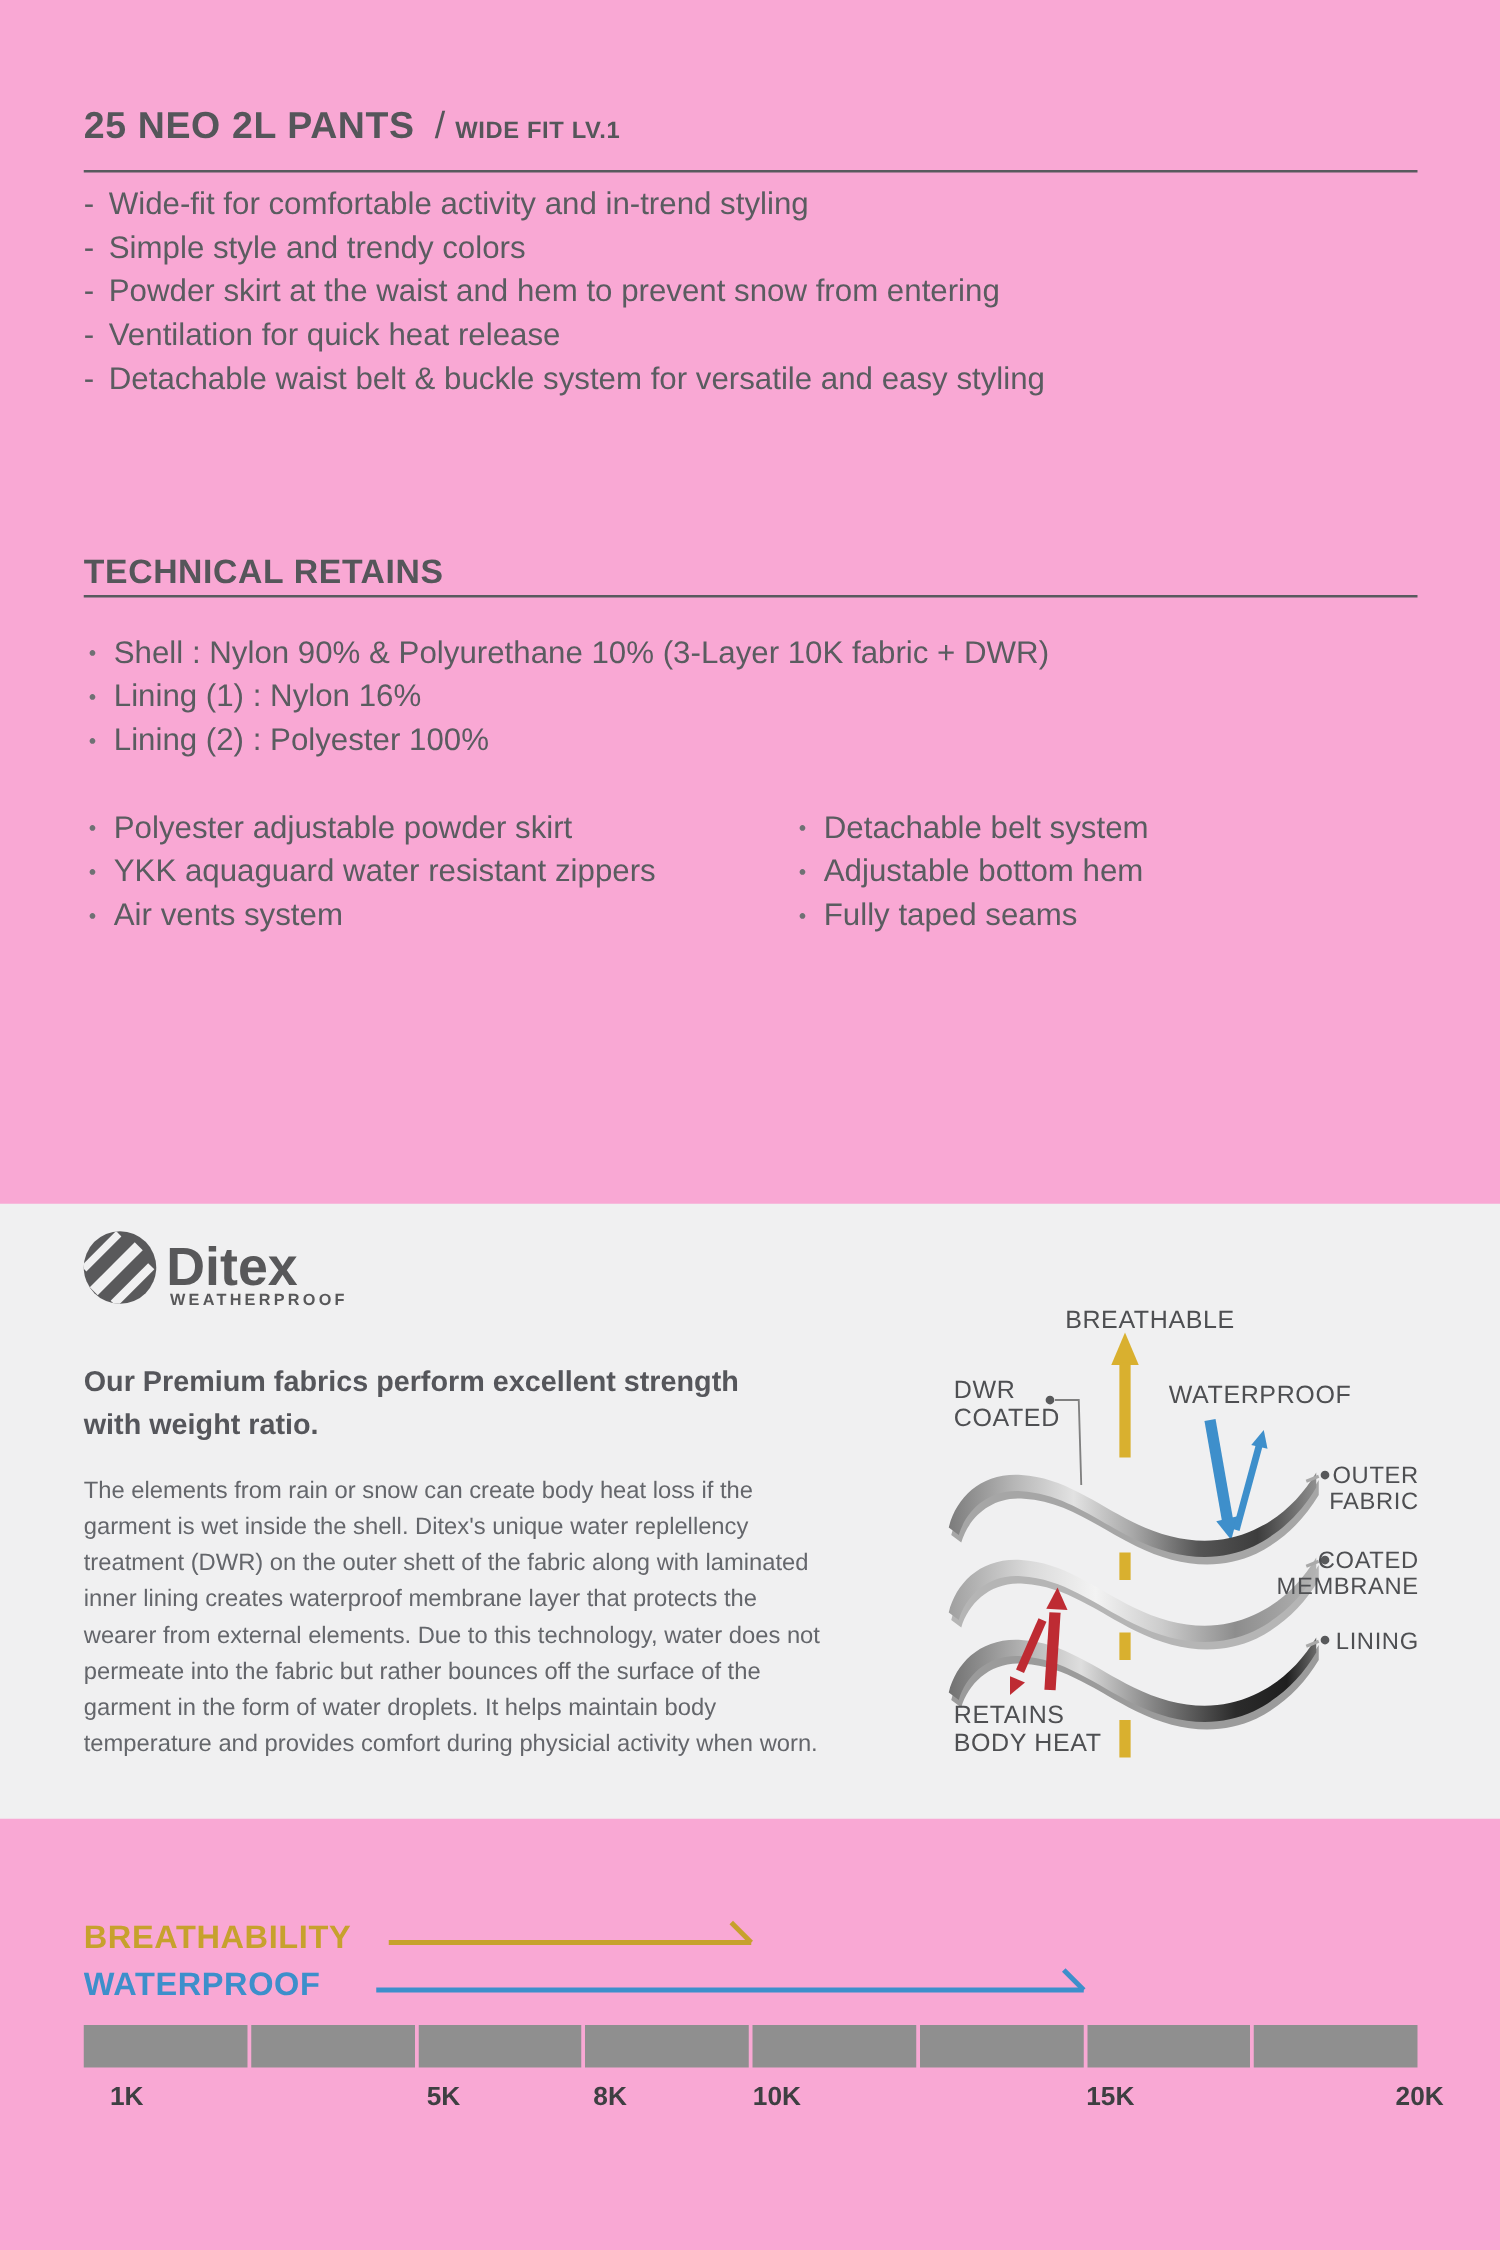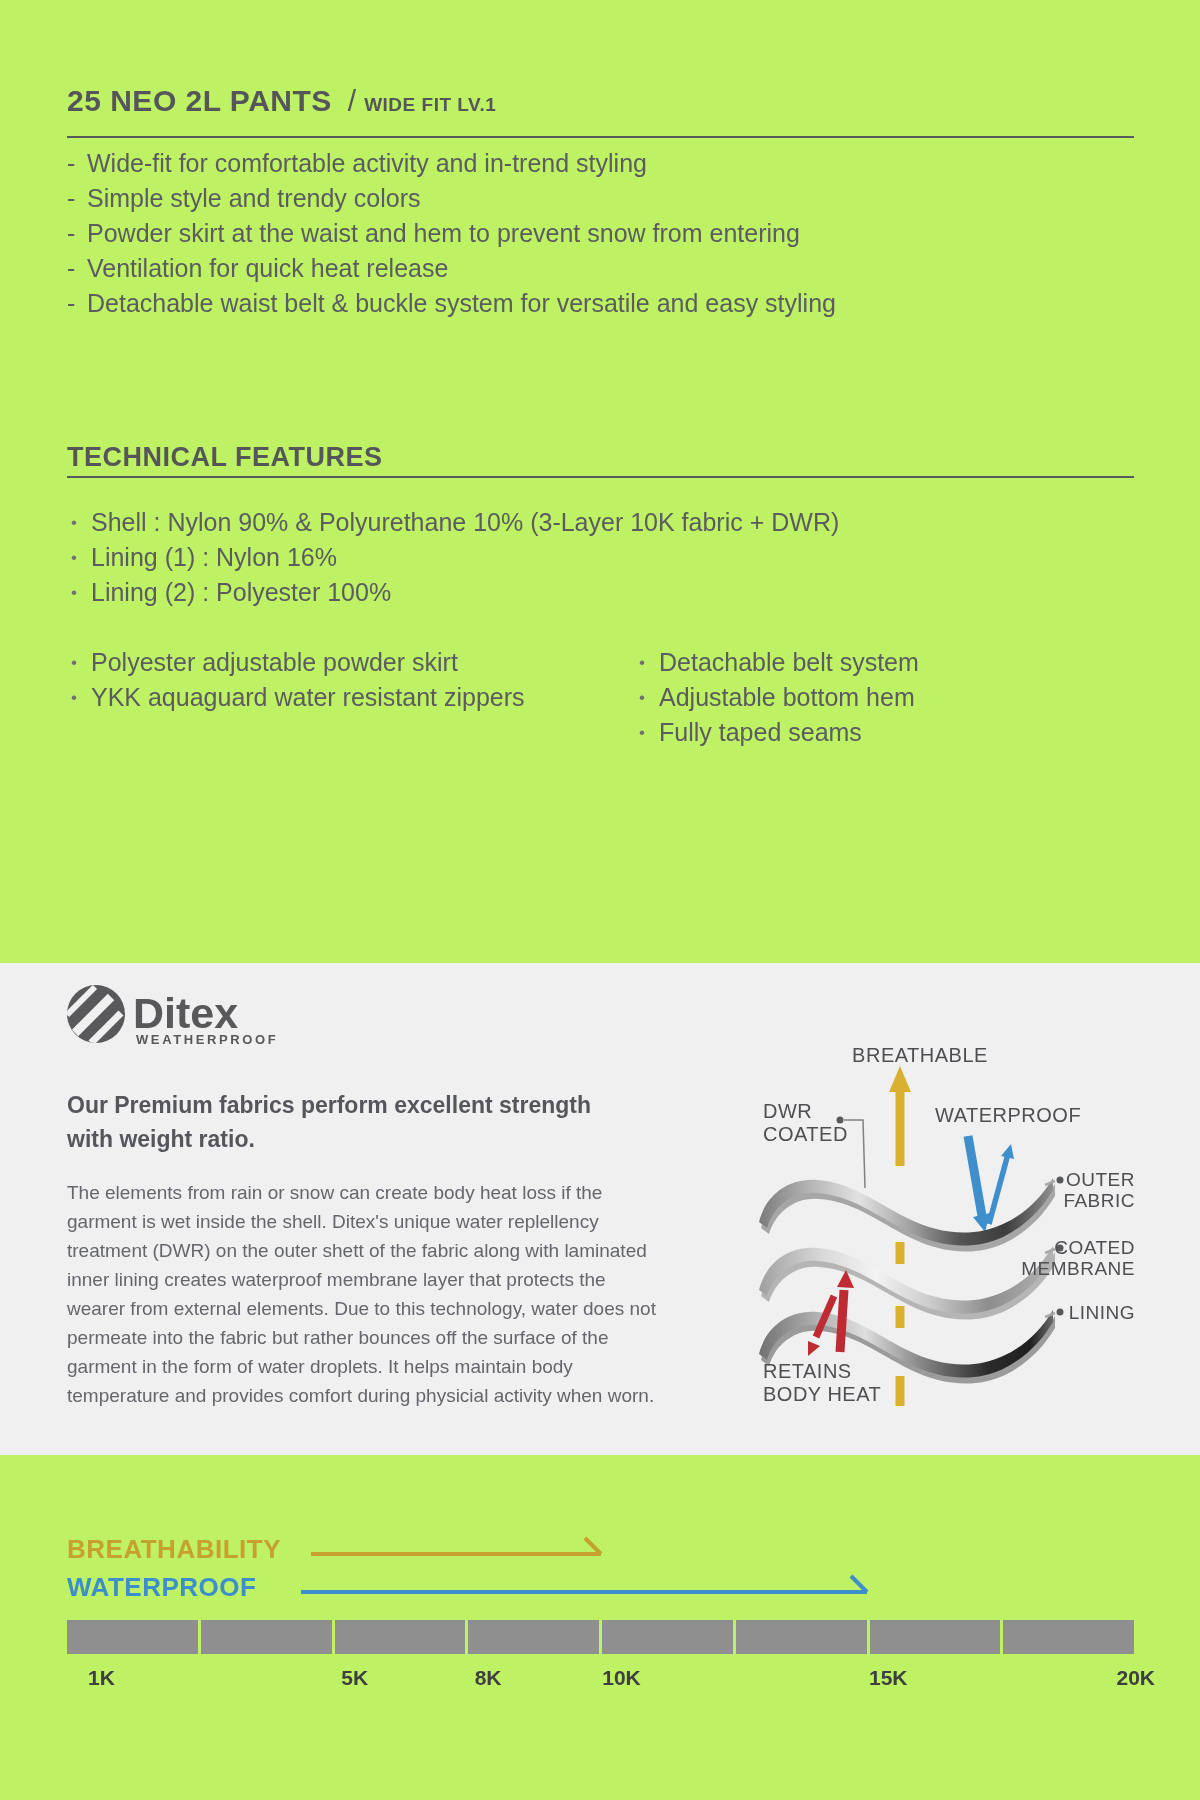--- a/index.html
+++ b/index.html
@@ -1,18 +1,18 @@
 <!DOCTYPE html>
 <html style="--bar-color: #8f8f8f;"><head>
 <meta charset="utf-8">
 <style>
   * { margin:0; padding:0; box-sizing:border-box; }
   html,body { background:#ffffff; }
   body { font-family:"Liberation Sans", sans-serif; }
-  .page { position:relative; width:1200px; height:1800px; background:#bef264; overflow:hidden; }
+  .page { position:relative; width:1200px; height:1800px; background:#f9a8d4; overflow:hidden; }
 
   
   .title-row { position:absolute; left:67px; top:84px; display:flex; align-items:baseline; color:#4f5156; }
   .title-main { font-size:30px; font-weight:bold; letter-spacing:.5px; color:#55565a; }
   .title-slash { font-size:30px; font-weight:400; margin-left:16px; color:#55565a; }
   .title-fit { font-size:19px; font-weight:bold; margin-left:8px; letter-spacing:.5px; color:#55565a; }
   .rule { position:absolute; left:67px; width:1067px; height:2px; background:#595a5e; }
   .rule.title-rule { top:136px; }
   .rule.tech-rule { top:476px; }
 
@@ -57,30 +57,31 @@
   <div class="rule title-rule"></div>
 
   <div class="list dash-list highlights">
       <div class="li">Wide-fit for comfortable activity and in-trend styling</div>
       <div class="li">Simple style and trendy colors</div>
       <div class="li">Powder skirt at the waist and hem to prevent snow from entering</div>
       <div class="li">Ventilation for quick heat release</div>
       <div class="li">Detachable waist belt &amp; buckle system for versatile and easy styling</div>
     </div>
 
-  <div class="tech-heading">TECHNICAL FEATURES</div>
+  <div class="tech-heading">TECHNICAL RETAINS</div>
   <div class="rule tech-rule"></div>
   <div class="list dot-list materials">
       <div class="li">Shell : Nylon 90% &amp; Polyurethane 10% (3-Layer 10K fabric + DWR)</div>
       <div class="li">Lining (1) : Nylon 16%</div>
       <div class="li">Lining (2) : Polyester 100%</div>
     </div>
   <div class="list dot-list features-left">
       <div class="li">Polyester adjustable powder skirt</div>
       <div class="li">YKK aquaguard water resistant zippers</div>
+      <div class="li">Air vents system</div>
     </div>
   <div class="list dot-list features-right">
       <div class="li">Detachable belt system</div>
       <div class="li">Adjustable bottom hem</div>
       <div class="li">Fully taped seams</div>
     </div>
 
   <div class="gray-band"></div>
 
   <svg class="ditex-logo" width="300" height="66" viewBox="0 0 300 66">

